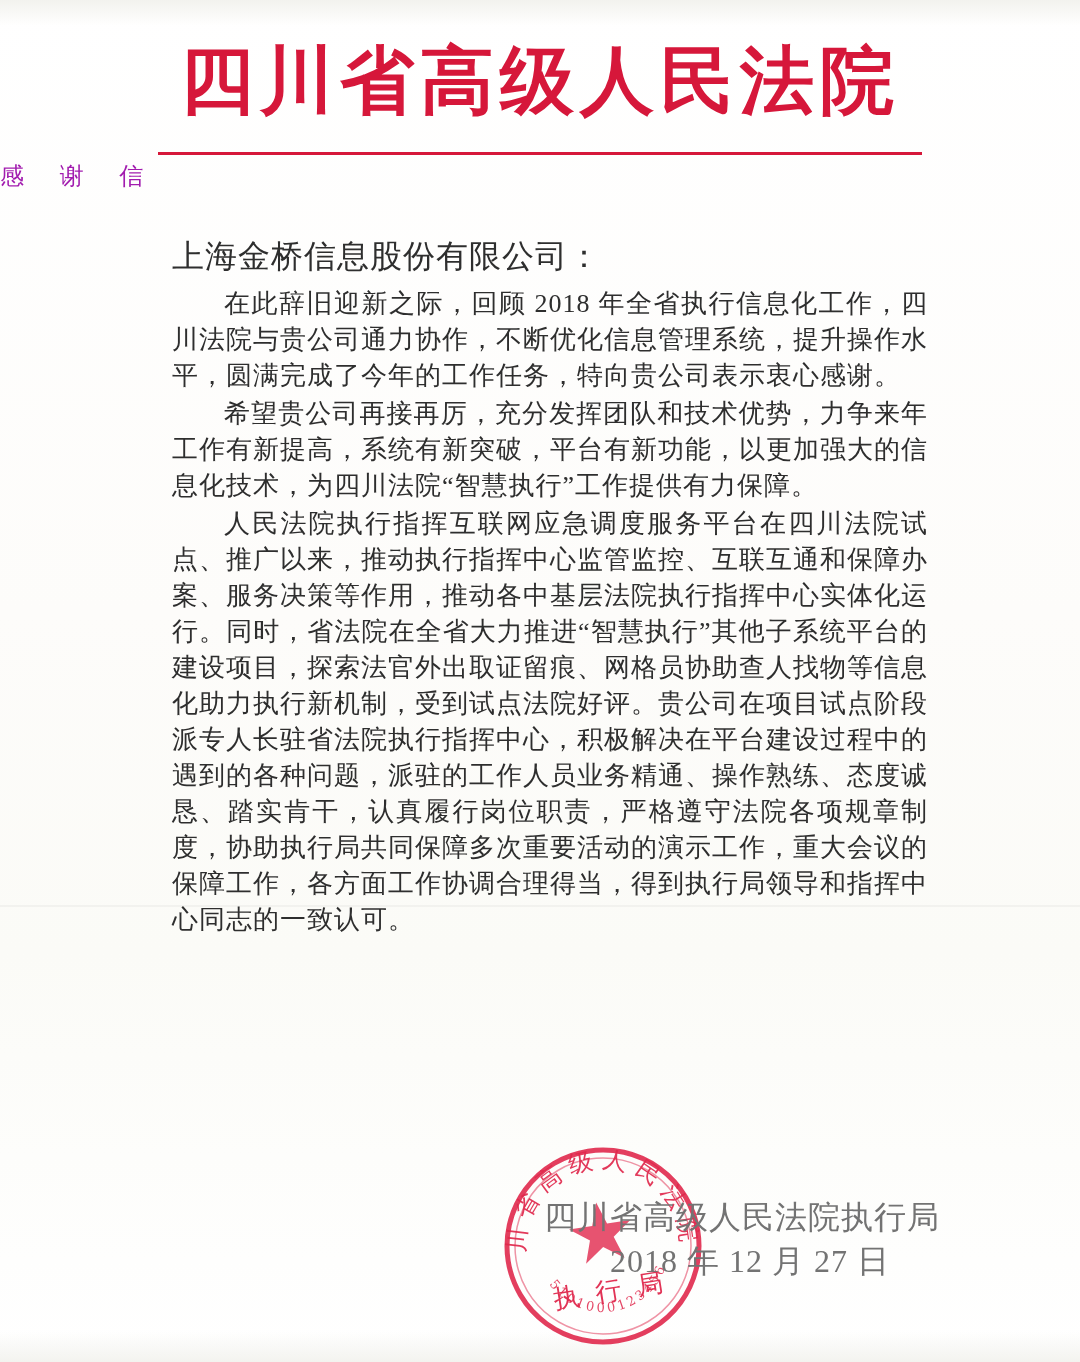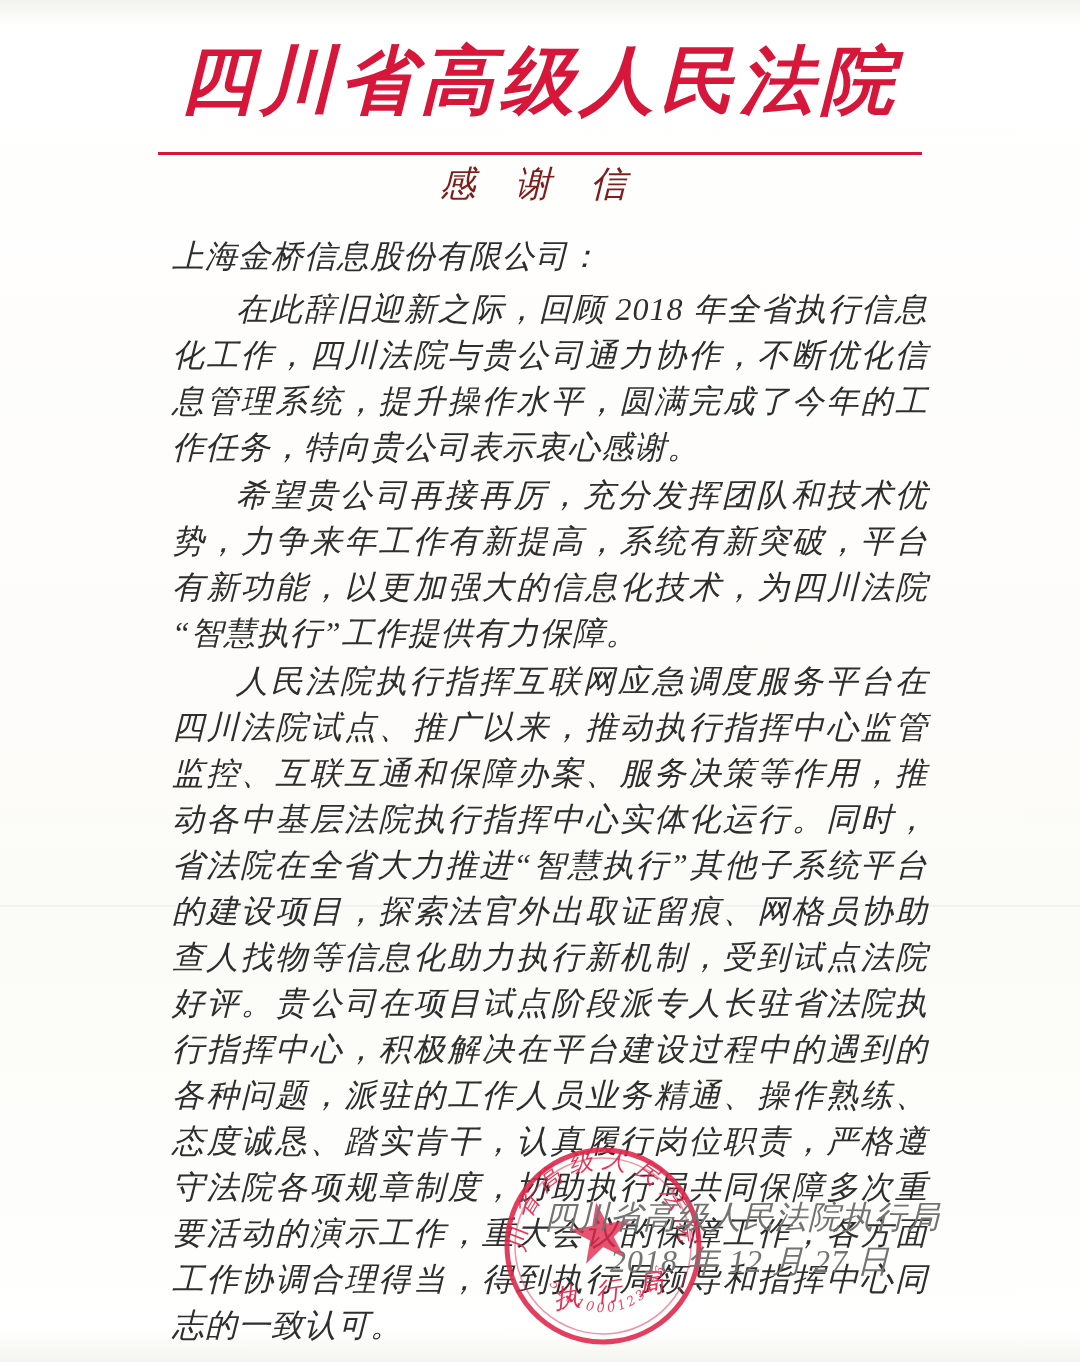--- a/index.html
+++ b/index.html
@@ -13,21 +13,20 @@
     position: relative;
     font-family: "Liberation Serif", "DejaVu Serif", serif;
     color: #2b2b2b;
     overflow: hidden;
   }
   .page {
     position: absolute;
     inset: 0;
     background: #fdfdfb;
     padding: 0;
-    font-style: italic;
   }
   
   .paper-tint {
     position: absolute;
     inset: 0;
     background: linear-gradient(180deg, #ffffff 0%, #fdfcfa 45%, #fbfbf7 70%, #ffffff 100%);
     pointer-events: none;
   }
   .letterhead {
     position: absolute;
@@ -51,42 +50,42 @@
     left: 158px;
     right: 158px;
     height: 3px;
     background: #d6173a;
   }
   .doc-subtitle {
     position: absolute;
     top: 160px;
     left: 0;
     right: 0;
-    text-align: center;
-    font-size: 36px;
+    text-align: left;
+    font-size: 24px;
     letter-spacing: 14px;
-    color: #7f1d1d;
+    color: #a21caf;
     font-family: "DejaVu Serif", "Liberation Serif", serif;
   }
   .body-wrap {
     position: absolute;
     top: 232px;
     left: 172px;
     width: 764px;
   }
   .salutation {
     font-size: 32px;
     line-height: 1.5;
     color: #2e2e2e;
     margin-bottom: 6px;
     letter-spacing: 1px;
   }
   .para {
-    font-size: 32px;
-    line-height: 46px;
+    font-size: 26px;
+    line-height: 36px;
     text-indent: 2em;
     text-align: justify;
     color: #2e2e2e;
     letter-spacing: 1px;
     margin: 0 8px 2px 0;
   }
   .signature-block {
     position: absolute;
     right: 140px;
     top: 1195px;

